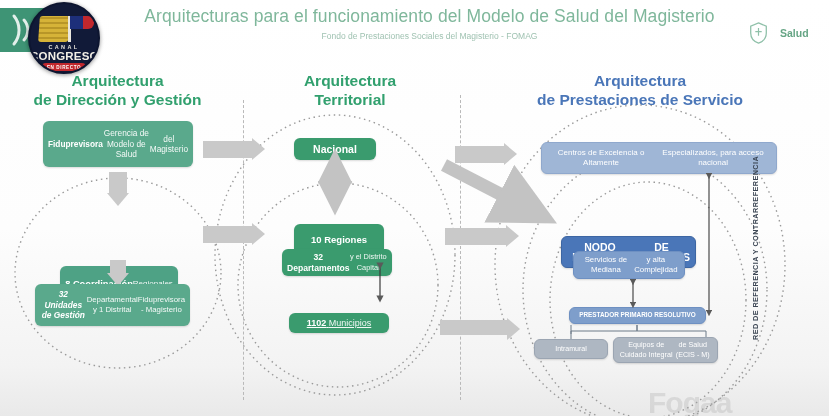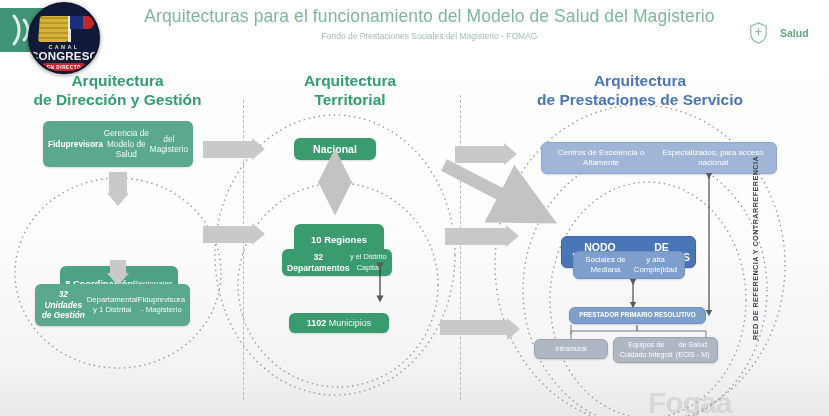--- a/index.html
+++ b/index.html
@@ -281,21 +281,21 @@
 
   <div class="box g-str" style="left:282px;top:249px;width:110px;height:27px;font-size:8.6px;">
     <div class="b-t">
       <span>32</span>
       <span>Departamentos</span>
     </div>
     <div class="b-s" style="font-size:7.4px;">y el Distrito Capital</div>
   </div>
 
 
-  <div class="box g-str" style="left:289px;top:313px;width:100px;height:20px;font-size:9px;">
+  <div class="box g-str" style="left:289px;top:313px;width:100px;height:20px;font-size:9px;text-decoration:underline;">
     <div>
       <span class="b-t">1102</span>
       <span class="b-s">Municipios</span>
     </div>
   </div>
 
   <svg class="overlay">
     <line x1="380" y1="266" x2="380" y2="299" stroke="#3a3a3a" stroke-width="1.2" marker-start="url(#ahd)" marker-end="url(#ahd)"></line>
   </svg>
 
@@ -325,21 +325,21 @@
     <div>Centros de Excelencia o Altamente</div>
     <div>Especializados, para acceso nacional</div>
   </div>
 
   <div class="box bl-str" style="left:561px;top:216px;width:135px;height:32px;font-size:10.5px;margin-top:20px;">
     <div class="b-t">NODO REGIONAL</div>
     <div class="b-t">DE SERVICIOS</div>
   </div>
 
   <div class="box bl-soft" style="left:573px;top:251px;width:112px;height:28px;font-size:7.8px;">
-    <div>Sociales de Mediana</div>
+    <div>Servicios de Mediana</div>
     <div>y alta Complejidad</div>
   </div>
 
   <div class="box bl-soft" style="left:569px;top:307px;width:137px;height:17px;font-size:6.4px;">
     <div class="b-t">PRESTADOR PRIMARIO RESOLUTIVO</div>
   </div>
 
   <div class="box gr-pale" style="left:534px;top:339px;width:74px;height:20px;font-size:7px;">
     <div>Intramural</div>
   </div>

